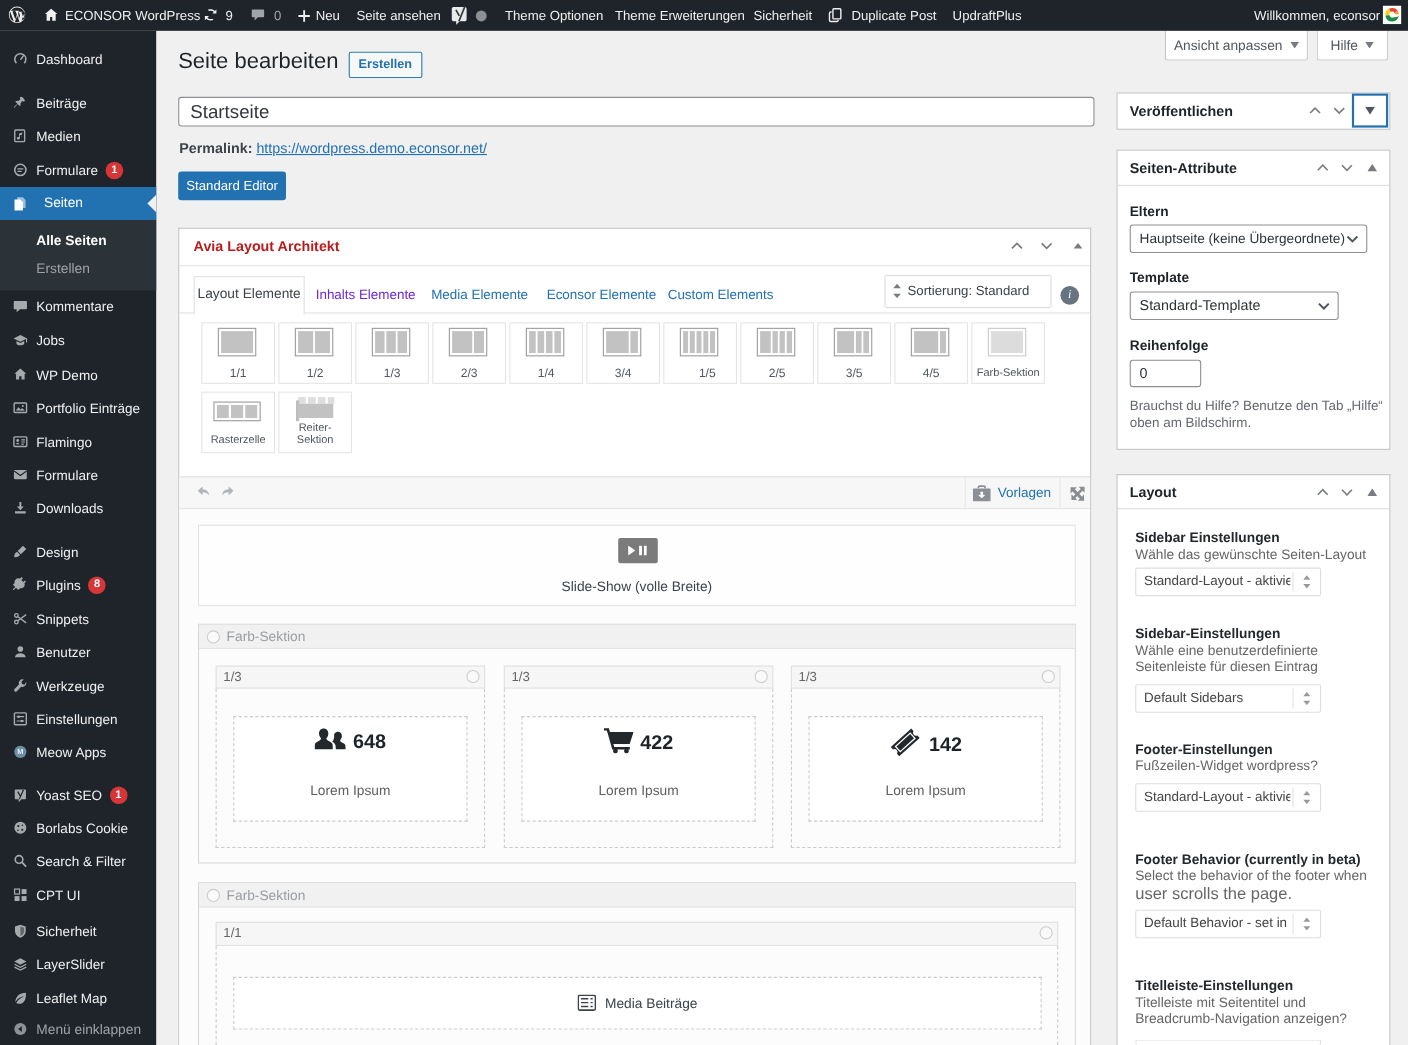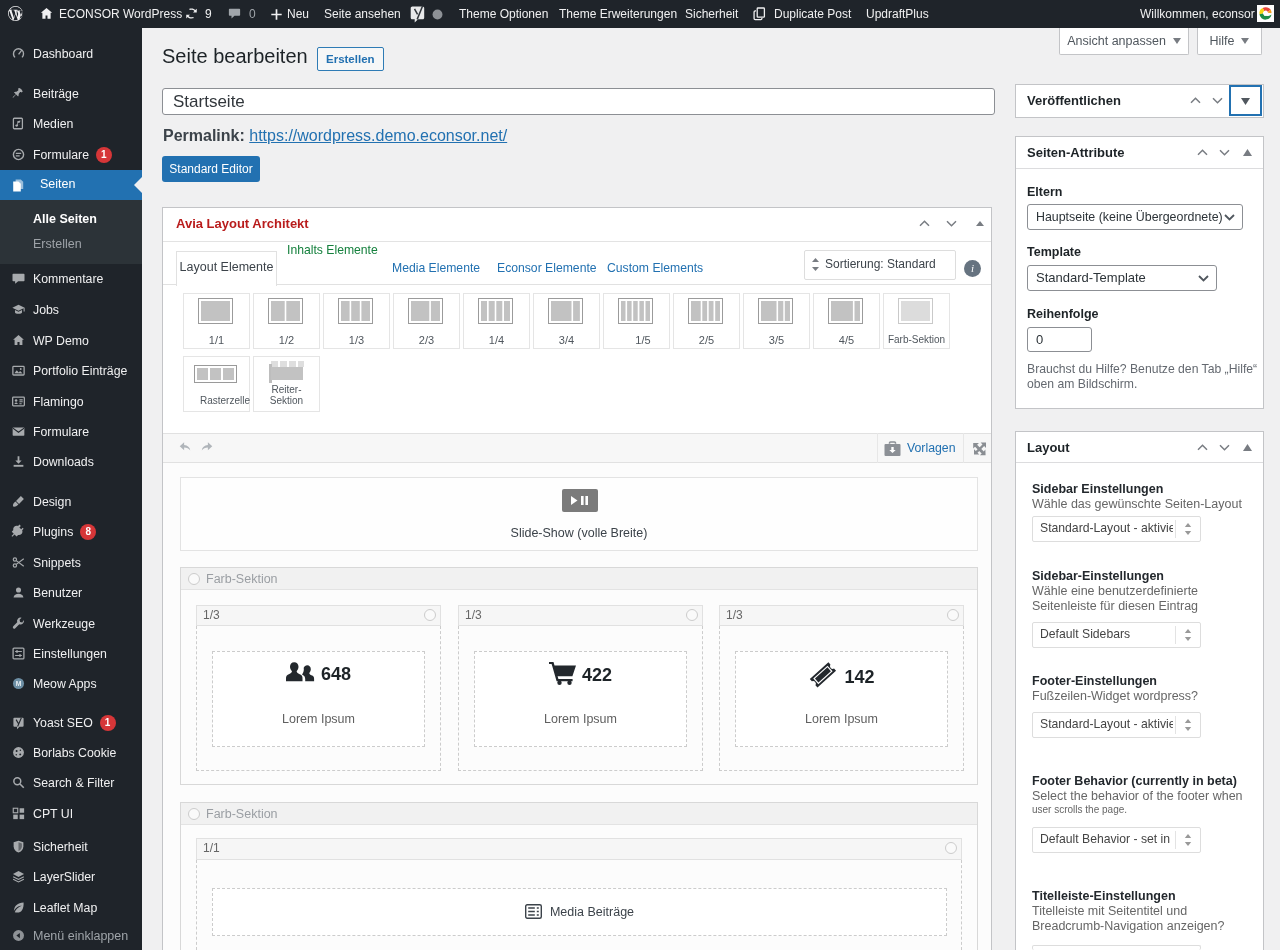--- a/index.html
+++ b/index.html
@@ -195,38 +195,38 @@
 <div style="position:absolute;left:33px;top:212px;white-space:nowrap;font-size:12.5px;font-weight:bold;color:#fff;z-index:2">Alle Seiten</div>
 <div style="position:absolute;left:33px;top:237px;white-space:nowrap;font-size:12.5px;color:#9ea3a8;z-index:2">Erstellen</div>
 <div style="position:absolute;left:11px;top:928px;"><svg width="15" height="15" viewBox="0 0 20 20">
       <circle cx="10" cy="10" r="7.3" fill="#8e9296"></circle>
       <path fill="#1f242a" d="M11.8 6.5v7L7.2 10l4.6-3.5z"></path>
     </svg></div>
 <div style="position:absolute;left:33px;top:929px;white-space:nowrap;font-size:12.5px;color:#9ea3a8">Menü einklappen</div>
 <div style="position:absolute;left:162px;top:45px;white-space:nowrap;font-size:20px;color:#1d2327">Seite bearbeiten</div>
 <div style="position:absolute;left:317px;top:47px;white-space:nowrap;font-size:11.5px;font-weight:bold;color:#2271b1;background:#f6f7f7;border:1px solid #2e7bb5;border-radius:2px;padding:0 8px;height:24px;line-height:22px">Erstellen</div>
 <input style="position: absolute; left: 162px; top: 88px; width: 833px; height: 27px; background: rgb(255, 255, 255); border: 1px solid rgb(140, 143, 148); border-radius: 3px; font-size: 17px; color: rgb(50, 55, 60); padding-left: 10px; font-family: inherit;" value="Startseite">
-<div style="position:absolute;left:163px;top:127px;white-space:nowrap;font-size:16px;font-weight:bold;color:#3c434a">Permalink: <a style="color:#2271b1;font-weight:normal;text-decoration:underline">https://wordpress.demo.econsor.net/</a></div>
+<div style="position:absolute;left:163px;top:127px;white-space:nowrap;font-size:13px;font-weight:bold;color:#3c434a">Permalink: <a style="color:#2271b1;font-weight:normal;text-decoration:underline">https://wordpress.demo.econsor.net/</a></div>
 <div style="position:absolute;left:162px;top:156px;white-space:nowrap;width:98px;height:26px;background:#2271b1;border-radius:3px;color:#fff;font-size:12px;text-align:center;line-height:26px">Standard Editor</div>
 <div style="position:absolute;left:162px;top:207px;width:830px;height:743px;background:#fff;border:1px solid #c3c4c7;border-bottom:none"></div>
 <div style="position:absolute;left:176px;top:216px;white-space:nowrap;font-size:13px;font-weight:bold;color:#b91c1c">Avia Layout Architekt</div>
 <div style="position:absolute;left:917px;top:216px;"><svg width="15" height="15" viewBox="0 0 20 20">
       <path fill="none" stroke="#787c82" stroke-width="2" d="M4 13l6-6 6 6"></path>
     </svg></div>
 <div style="position:absolute;left:944px;top:216px;"><svg width="15" height="15" viewBox="0 0 20 20">
       <path fill="none" stroke="#787c82" stroke-width="2" d="M4 7l6 6 6-6"></path>
     </svg></div>
 <div style="position:absolute;left:975px;top:219px;"><svg width="10" height="10" viewBox="0 0 10 10">
       <path fill="#787c82" d="M5 2l4 5H1z"></path>
     </svg></div>
 <div style="position:absolute;left:163px;top:241px;width:828px;height:0px;border-top:1px solid #e3e3e3"></div>
 <div style="position:absolute;left:163px;top:284px;width:828px;height:0px;border-top:1px solid #e1e1e1"></div>
 <div style="position:absolute;left:176px;top:251px;width:101px;height:35px;background:#fff;border:1px solid #e1e1e1;border-bottom:none;z-index:2"></div>
 <div style="position:absolute;left:176px;top:251px;white-space:nowrap;width:101px;text-align:center;font-size:12.5px;color:#3c434a;line-height:33px;z-index:3">Layout Elemente</div>
-<div style="position:absolute;left:287px;top:236px;white-space:nowrap;font-size:12.2px;color:#15803d;line-height:28px">Inhalts Elemente</div>
+<div style="position:absolute;left:287px;top:254px;white-space:nowrap;font-size:12.2px;color:#6d28d9;line-height:28px">Inhalts Elemente</div>
 <div style="position:absolute;left:392px;top:254px;white-space:nowrap;font-size:12.2px;color:#2271b1;line-height:28px">Media Elemente</div>
 <div style="position:absolute;left:497px;top:254px;white-space:nowrap;font-size:12.2px;color:#2271b1;line-height:28px">Econsor Elemente</div>
 <div style="position:absolute;left:607px;top:254px;white-space:nowrap;font-size:12.2px;color:#2271b1;line-height:28px">Custom Elements</div>
 <div style="position:absolute;left:804px;top:250px;width:152px;height:30px;background:#fff;border:1px solid #ddd;border-radius:2px"></div>
 <div style="position:absolute;left:811px;top:258px;"><svg width="9" height="13" viewBox="0 0 9 13">
       <path fill="#787c82" d="M4.5 0L8 4H1zM4.5 13L1 9h7z"></path>
     </svg></div>
 <div style="position:absolute;left:825px;top:250px;white-space:nowrap;font-size:12px;color:#3c434a;line-height:29px">Sortierung: Standard</div>
 <div style="position:absolute;left:964px;top:260px;white-space:nowrap;width:17px;height:17px;border-radius:50%;background:#667380;color:#fff;font-size:11px;font-style:italic;font-family:'Liberation Serif',serif;text-align:center;line-height:17px">i</div>
 <div style="position:absolute;left:183px;top:293px;width:67px;height:56px;background:#fff;border:1px solid #e5e5e5"></div>
@@ -349,21 +349,21 @@
 <div style="position:absolute;left:183px;top:356px;width:67px;height:56px;background:#fff;border:1px solid #e5e5e5"></div>
 <div style="position:absolute;left:194px;top:365px;">
     <span style="display:block;border:1px solid #9a9a9a;padding:2px;background:#fff">
       <svg style="display:block" width="37" height="12" viewBox="0 0 37 12">
         <rect x="0" y="0" width="11" height="12" fill="#c2c2c2"></rect>
         <rect x="13" y="0" width="11" height="12" fill="#c2c2c2"></rect>
         <rect x="26" y="0" width="11" height="12" fill="#c2c2c2"></rect>
       </svg>
     </span>
   </div>
-<div style="position:absolute;left:183px;top:395px;white-space:nowrap;width:67px;text-align:right;font-size:10px;color:#50575e">Rasterzelle</div>
+<div style="position:absolute;left:183px;top:395px;white-space:nowrap;width:67px;text-align:center;font-size:10px;color:#50575e">Rasterzelle</div>
 <div style="position:absolute;left:253px;top:356px;width:67px;height:56px;background:#fff;border:1px solid #e5e5e5"></div>
 <div style="position:absolute;left:269px;top:361px;"><svg width="36" height="22" viewBox="0 0 36 22">
       <rect x="2" y="0" width="7" height="6" fill="#dedede"></rect>
       <rect x="11" y="0" width="7" height="6" fill="#dedede"></rect>
       <rect x="20" y="0" width="7" height="6" fill="#dedede"></rect>
       <rect x="29" y="0" width="6" height="6" fill="#dedede"></rect>
       <rect x="0" y="3" width="3" height="19" fill="#bdbdbd"></rect>
       <rect x="2" y="6" width="32" height="13" fill="#c2c2c2"></rect>
     </svg></div>
 <div style="position:absolute;left:253px;top:384px;white-space:nowrap;width:67px;text-align:center;font-size:10px;line-height:11px;color:#50575e">Reiter-<br>Sektion</div>
@@ -524,21 +524,21 @@
 <div style="position:absolute;left:1032px;top:689px;white-space:nowrap;font-size:12.5px;color:#666">Fußzeilen-Widget wordpress?</div>
 <div style="position:absolute;left:1032px;top:712px;width:169px;height:26px;background:#fff;border:1px solid #ddd;border-radius:2px"></div>
 <div style="position:absolute;left:1040px;top:712px;white-space:nowrap;width:133px;overflow:hidden;font-size:12.2px;color:#444;line-height:24px">Standard-Layout - aktivier</div>
 <div style="position:absolute;left:1175px;top:716px;width:0px;height:18px;border-left:1px solid #e3e3e3"></div>
 <div style="position:absolute;left:1184px;top:719px;"><svg width="8" height="12" viewBox="0 0 8 12">
       <path fill="#999" d="M4 0L7.2 4H.8z"></path>
       <path fill="#999" d="M4 12L.8 8h6.4z"></path>
     </svg></div>
 <div style="position:absolute;left:1032px;top:774px;white-space:nowrap;font-size:12.5px;font-weight:bold;color:#23282d">Footer Behavior (currently in beta)</div>
 <div style="position:absolute;left:1032px;top:789px;white-space:nowrap;font-size:12.5px;color:#666">Select the behavior of the footer when</div>
-<div style="position:absolute;left:1032px;top:804px;white-space:nowrap;font-size:10px;color:#666">user scrolls the page.</div>
+<div style="position:absolute;left:1032px;top:804px;white-space:nowrap;font-size:15px;color:#666">user scrolls the page.</div>
 <div style="position:absolute;left:1032px;top:827px;width:169px;height:26px;background:#fff;border:1px solid #ddd;border-radius:2px"></div>
 <div style="position:absolute;left:1040px;top:827px;white-space:nowrap;width:133px;overflow:hidden;font-size:12.2px;color:#444;line-height:24px">Default Behavior - set in V</div>
 <div style="position:absolute;left:1175px;top:831px;width:0px;height:18px;border-left:1px solid #e3e3e3"></div>
 <div style="position:absolute;left:1184px;top:834px;"><svg width="8" height="12" viewBox="0 0 8 12">
       <path fill="#999" d="M4 0L7.2 4H.8z"></path>
       <path fill="#999" d="M4 12L.8 8h6.4z"></path>
     </svg></div>
 <div style="position:absolute;left:1032px;top:889px;white-space:nowrap;font-size:12.5px;font-weight:bold;color:#23282d">Titelleiste-Einstellungen</div>
 <div style="position:absolute;left:1032px;top:904px;white-space:nowrap;font-size:12.5px;color:#666">Titelleiste mit Seitentitel und</div>
 <div style="position:absolute;left:1032px;top:919px;white-space:nowrap;font-size:12.5px;color:#666">Breadcrumb-Navigation anzeigen?</div>

